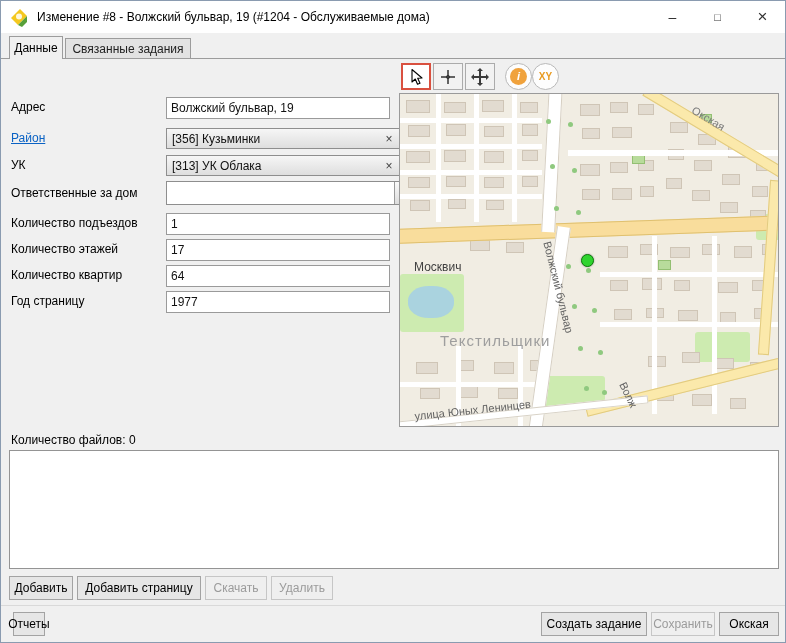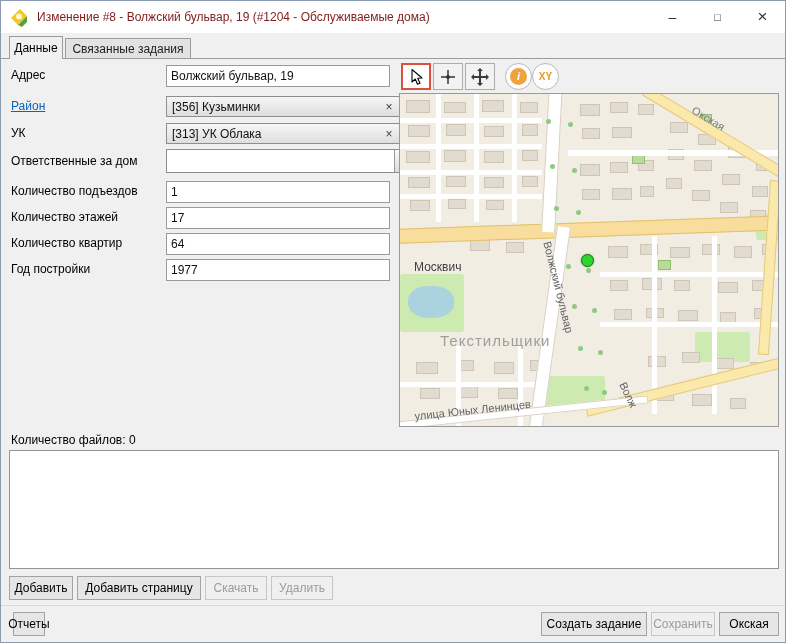--- a/index.html
+++ b/index.html
@@ -2,35 +2,35 @@
 <html><head>
 <meta charset="utf-8">
 <style>
   * { margin:0; padding:0; box-sizing:border-box; font-family:"Liberation Sans", sans-serif; }
   html,body { width:786px; height:643px; background:#fff; }
   .window { position:relative; width:786px; height:643px; background:#f0f0f0; border:1px solid #8a9bb0; overflow:hidden; }
 
   
   .titlebar { position:absolute; top:0; left:0; right:0; height:32px; background:#ffffff; display:flex; align-items:center; }
   .app-icon { width:20px; height:20px; margin-left:8px; flex:0 0 auto; }
-  .title-text { font-size:12px; color:#7f1d1d; margin-left:8px; white-space:nowrap; }
+  .title-text { font-size:12px; color:#000000; margin-left:8px; white-space:nowrap; }
   .win-controls { margin-left:auto; display:flex; height:100%; }
   .win-btn { width:45px; height:100%; display:flex; align-items:center; justify-content:center; color:#333; cursor:default; }
   .win-btn.min { font-size:14px; }
   .win-btn.max { font-size:11px; }
   .win-btn.close { font-size:17px; }
 
   
   .tab-baseline { position:absolute; top:57px; left:0; right:0; height:1px; background:#9c9c9c; z-index:1; }
   .tab { position:absolute; font-size:12px; display:flex; align-items:center; justify-content:center; border:1px solid #9c9c9c; }
   .tab.active { top:35px; left:8px; width:54px; height:23px; background:#f0f0f0; border-bottom:none; z-index:3; }
   .tab.inactive { top:37px; left:64px; width:126px; height:20px; background:#e2e2e2; border-bottom:none; color:#222; z-index:0; }
 
   
-  .row { position:absolute; left:10px; width:380px; }
+  .row { position:absolute; left:10px; width:380px;margin-top:32px; }
   .flabel { position:absolute; left:0; top:3px; font-size:12px; color:#000; white-space:nowrap; }
   .flabel.link { color:#0a62c4; text-decoration:underline; cursor:pointer; }
   .tinput { position:absolute; left:155px; top:0; width:224px; height:22px; border:1px solid #9a9a9a; background:#fff; font-size:12px; padding:0 4px; color:#111; }
   .combo { position:absolute; left:155px; top:0; width:248px; height:21px; border:1px solid #8e8e8e; background:linear-gradient(#f6f6f6,#dedede); display:flex; align-items:center; }
   .combo .ctext { flex:1; font-size:12px; padding-left:5px; color:#111; white-space:nowrap; overflow:hidden; }
   .combo .cclear { width:16px; text-align:center; font-size:12px; color:#444; }
   .combo .carrow { width:16px; text-align:center; font-size:7px; color:#222; }
   .combo.plain { background:#fff; height:24px; }
   .combo.plain .dbtn { width:19px; height:100%; border-left:1px solid #9a9a9a; background:linear-gradient(#fafafa,#dcdcdc); display:flex; align-items:center; justify-content:center; font-size:7px; color:#222; }
 
@@ -124,21 +124,21 @@
     <span class="flabel">Количество этажей</span>
     <input class="tinput" value="17" style="">
   </div>
 
   <div class="row" style="top:232px;height:22px">
     <span class="flabel">Количество квартир</span>
     <input class="tinput" value="64" style="">
   </div>
 
   <div class="row" style="top:258px;height:22px">
-    <span class="flabel">Год постройки</span>
+    <span class="flabel">Год страницу</span>
     <input class="tinput" value="1977" style="">
   </div>
 
   <div class="tool-btn selected" style="left:400px">
     <svg width="18" height="18" viewBox="0 0 18 18">
       <path d="M5 1.5 L5 14 L8.3 11 L10.5 16.3 L13 15.2 L10.7 10.2 L15 10 Z" fill="#ffffff" stroke="#000000" stroke-width="1.1" stroke-linejoin="round"></path>
     </svg>
   </div>
   <div class="tool-btn" style="left:432px">
     <svg width="18" height="18" viewBox="0 0 18 18">

